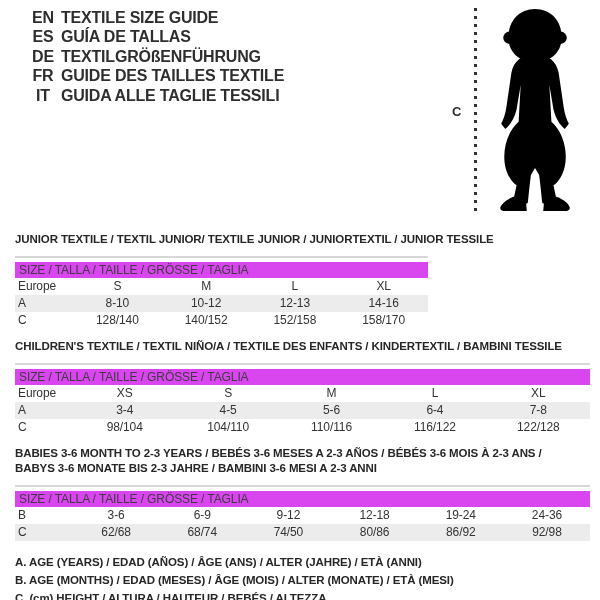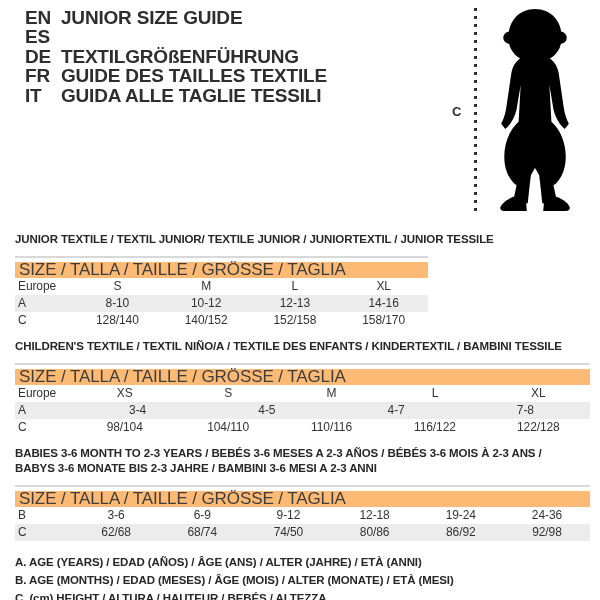--- a/index.html
+++ b/index.html
@@ -10,22 +10,23 @@
     font-family: "Liberation Sans", sans-serif;
     color: #2e2e2e;
     overflow: hidden;
   }
 
   
   .lang-block {
     position: absolute;
     left: 25px; top: 8px;
     font-weight: bold;
-    font-size: 19px;
+    font-size: 16px;
     letter-spacing: -0.2px;
+    text-align: center;
   }
   .lang-row { display: flex; line-height: 19.4px; }
   .lang-code { width: 36px; flex: 0 0 36px; }
   .lang-label { white-space: nowrap; }
 
   
   .dotted-line {
     position: absolute;
     left: 474px; top: 8px;
     width: 3px; height: 205px;
@@ -56,23 +57,23 @@
     letter-spacing: -0.1px;
     line-height: 15px;
     color: #262626;
     margin-bottom: 9px;
     white-space: nowrap;
   }
   .size-table { width: 575px; }
   .section-junior .size-table { width: 413px; }
   .table-rule { height: 2px; background: #d8d8d8; margin-bottom: 4px; }
   .table-header {
-    background: #fdba74;
+    background: #d946ef;
     color: #3d3d3d;
-    font-size: 17px;
+    font-size: 12px;
     height: 16px;
     line-height: 16px;
     padding-left: 4px;
     letter-spacing: -0.1px;
   }
   .table-row {
     display: flex;
     height: 17px;
     line-height: 17px;
     font-size: 12px;
@@ -93,24 +94,25 @@
     color: #262626;
   }
   .legend-line { white-space: nowrap; }
 </style>
 </head>
 <body>
 
 <div class="lang-block" id="lang-block">
     <div class="lang-row">
       <span class="lang-code">EN</span>
-      <span class="lang-label">JUNIOR SIZE GUIDE</span>
+      <span class="lang-label">TEXTILE SIZE GUIDE</span>
     </div>
     <div class="lang-row">
       <span class="lang-code">ES</span>
+      <span class="lang-label">GUÍA DE TALLAS</span>
     </div>
     <div class="lang-row">
       <span class="lang-code">DE</span>
       <span class="lang-label">TEXTILGRÖßENFÜHRUNG</span>
     </div>
     <div class="lang-row">
       <span class="lang-code">FR</span>
       <span class="lang-label">GUIDE DES TAILLES TEXTILE</span>
     </div>
     <div class="lang-row">
@@ -195,21 +197,22 @@
             <div class="row-cell">XS</div>
             <div class="row-cell">S</div>
             <div class="row-cell">M</div>
             <div class="row-cell">L</div>
             <div class="row-cell">XL</div>
           </div>
           <div class="table-row shaded">
             <div class="row-label">A</div>
             <div class="row-cell">3-4</div>
             <div class="row-cell">4-5</div>
-            <div class="row-cell">4-7</div>
+            <div class="row-cell">5-6</div>
+            <div class="row-cell">6-4</div>
             <div class="row-cell">7-8</div>
           </div>
           <div class="table-row">
             <div class="row-label">C</div>
             <div class="row-cell">98/104</div>
             <div class="row-cell">104/110</div>
             <div class="row-cell">110/116</div>
             <div class="row-cell">116/122</div>
             <div class="row-cell">122/128</div>
           </div>

